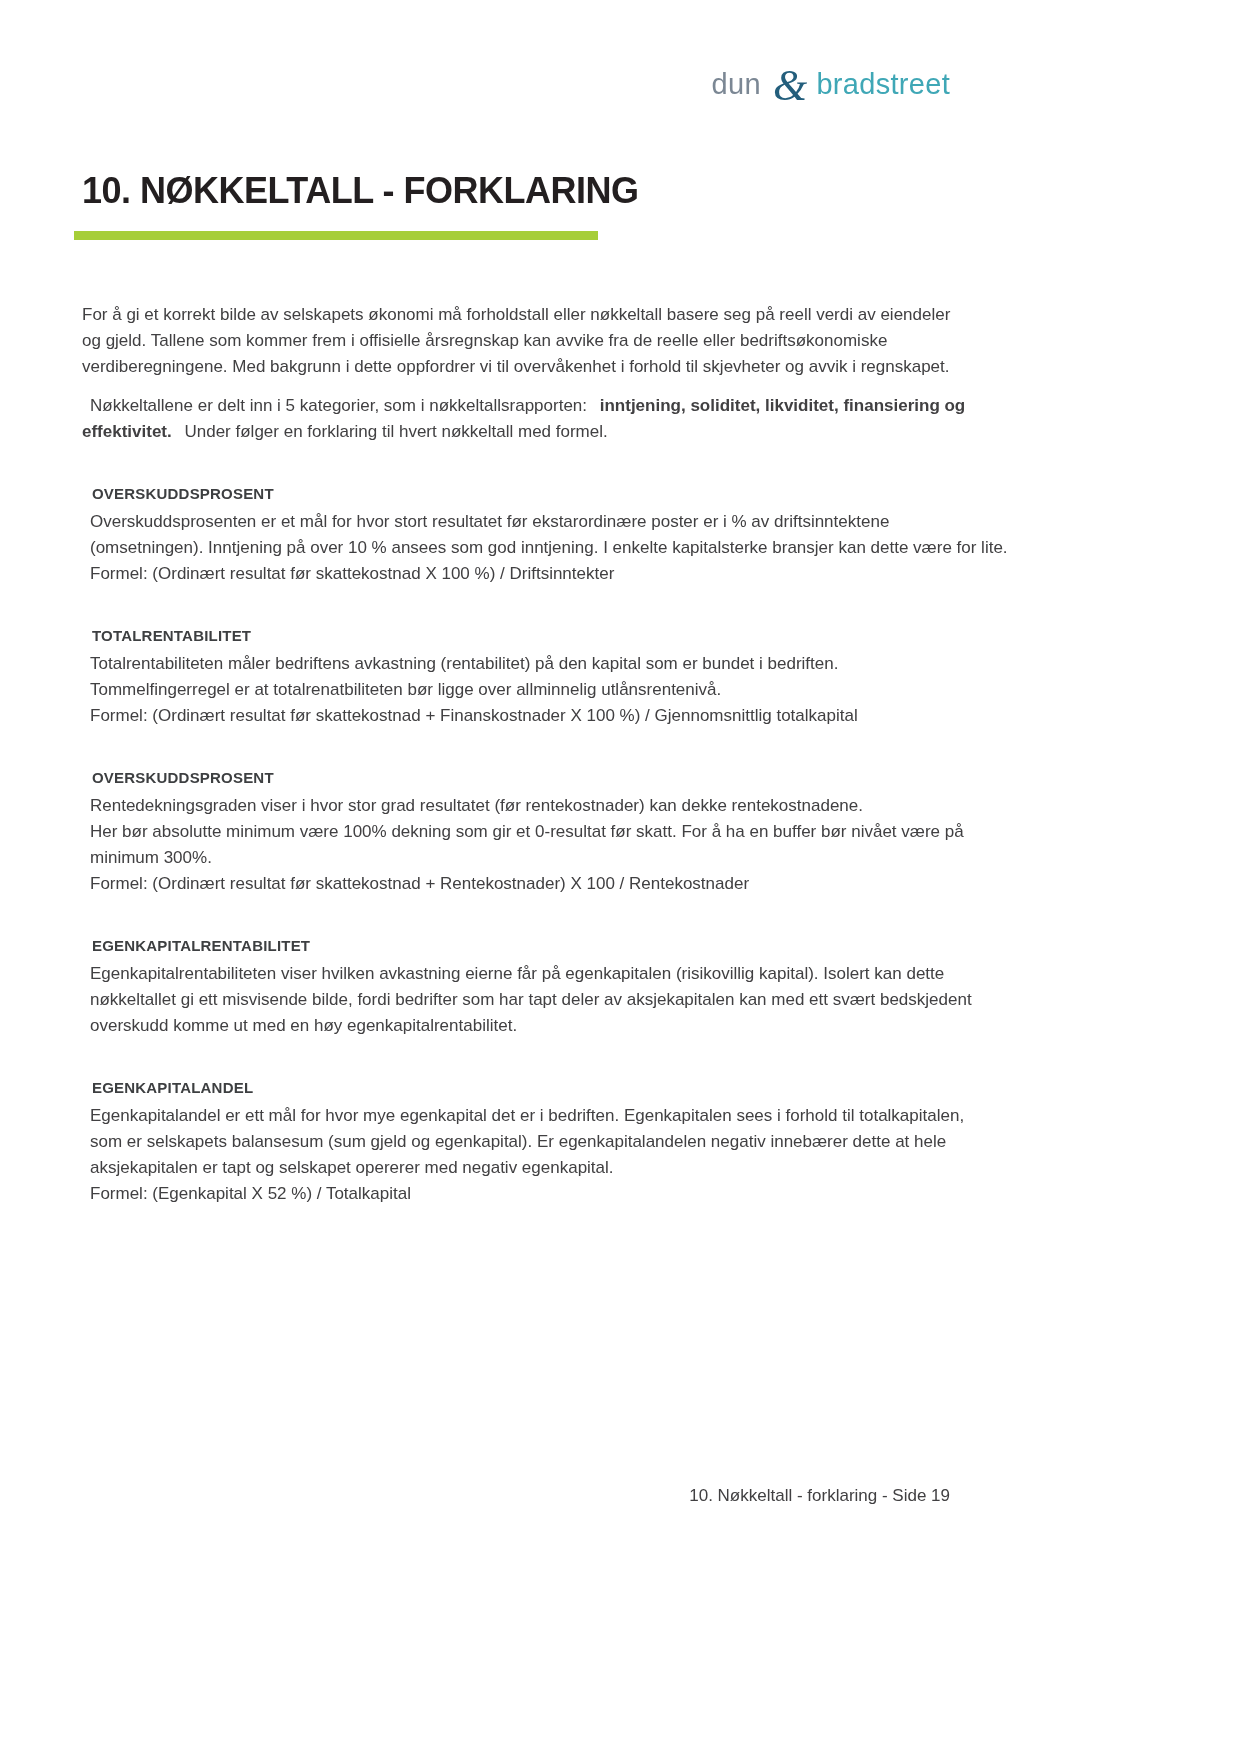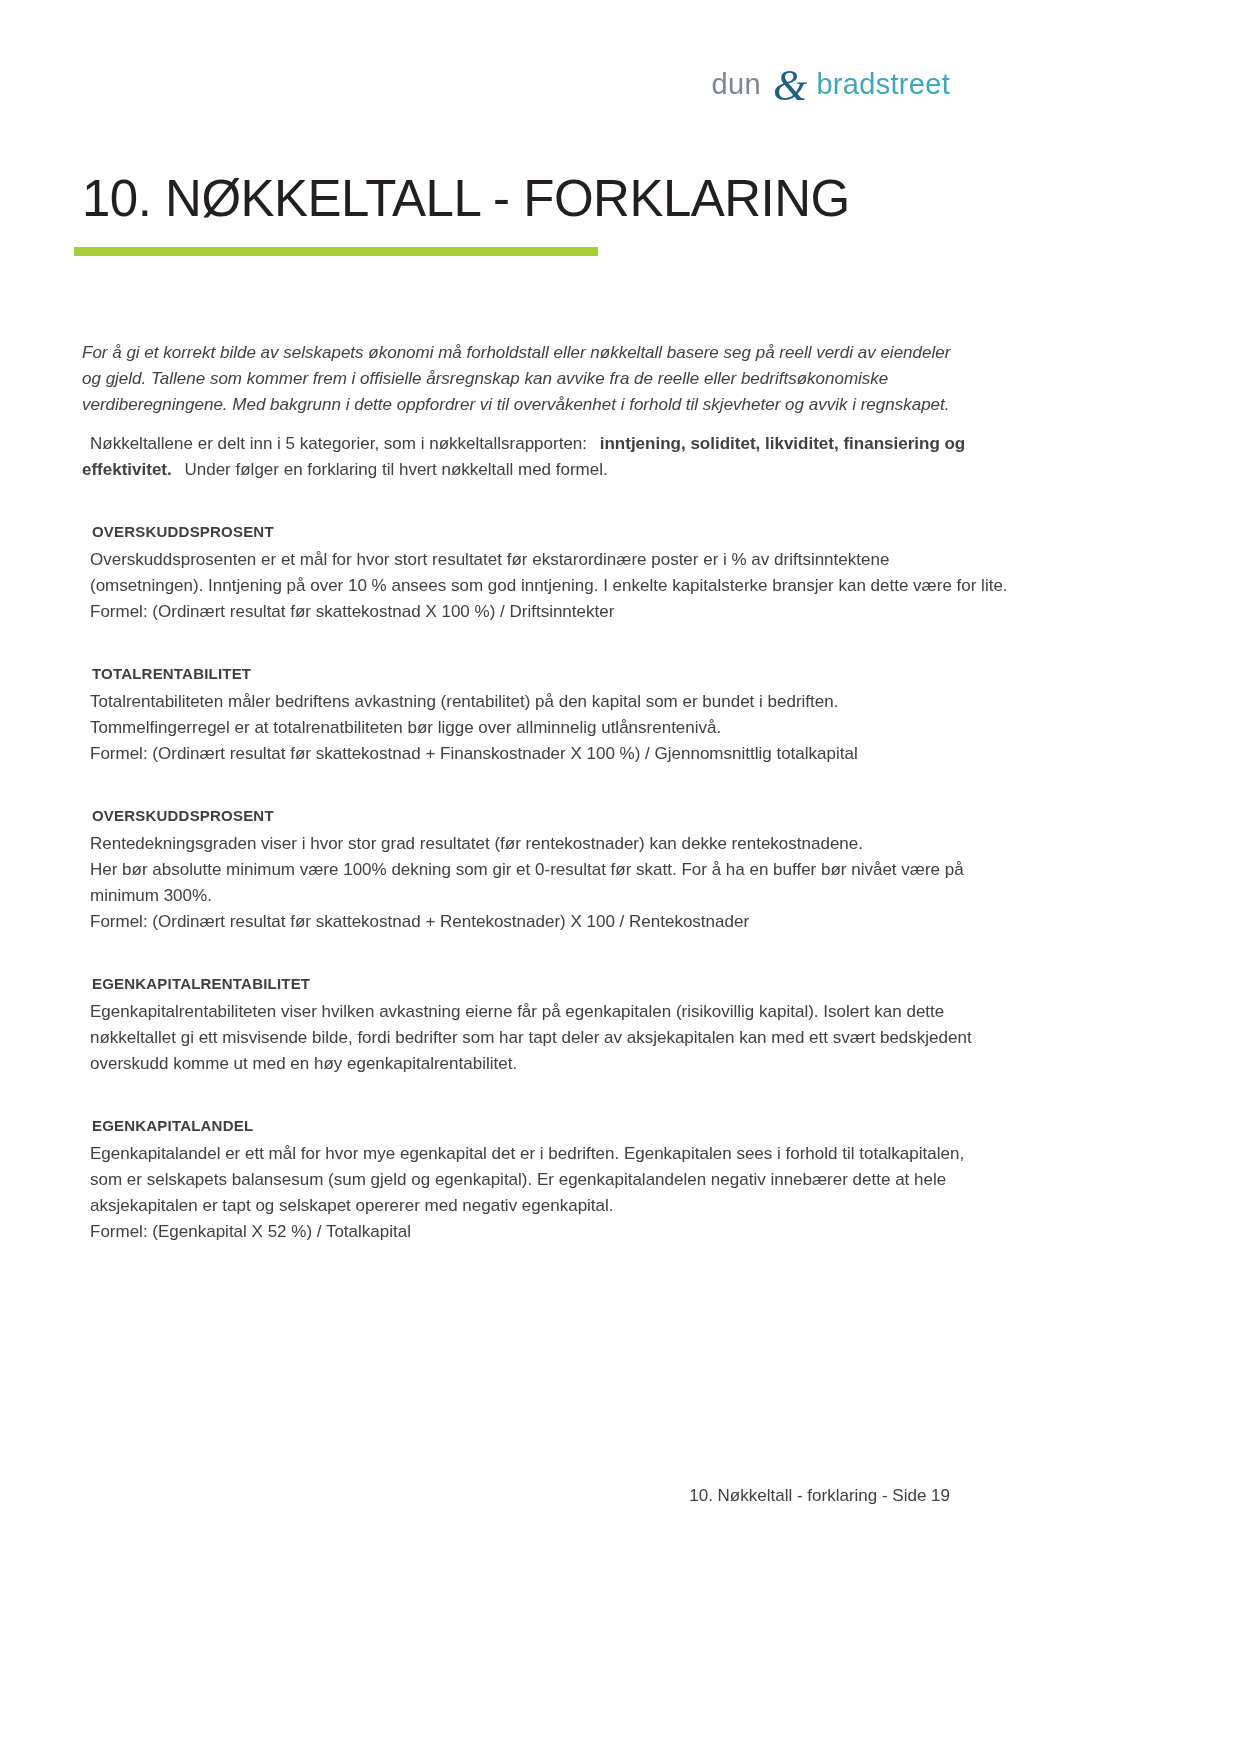--- a/index.html
+++ b/index.html
@@ -46,40 +46,40 @@
 
   
   .content {
     position: absolute;
     left: 66px;
     top: 0;
     width: 1110px;
   }
   h1.page-title {
     margin: 172px 0 0 0;
-    font-size: 51px;
+    font-size: 36px;
     line-height: 1.05;
-    font-weight: normal;
+    font-weight: bold;
     letter-spacing: -0.5px;
     color: #231f20;
   }
   .title-rule {
     width: 524px;
     height: 9px;
     margin-top: 21px;
     background: var(--accent-green);
   }
   .body-text {
     font-size: 17px;
     line-height: 26px;
     margin: 0;
     white-space: pre-line;
     color: var(--text-color);
   }
-  .intro-p1 { margin-top: 84px; font-style: italic; }
+  .intro-p1 { margin-top: 62px; }
   .intro-p2 { margin-top: 13px; }
   .intro-p2 strong { font-weight: bold; }
 
   section.keyfigure { margin-top: 36px; }
   section.keyfigure h2 {
     font-size: 15px;
     line-height: 26px;
     margin: 2px;
     font-weight: bold;
     letter-spacing: 0.2px;

